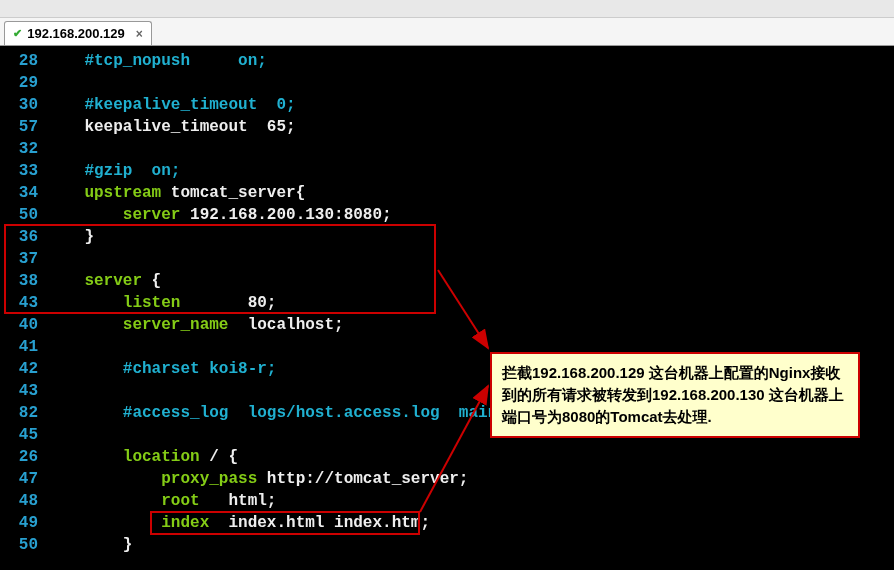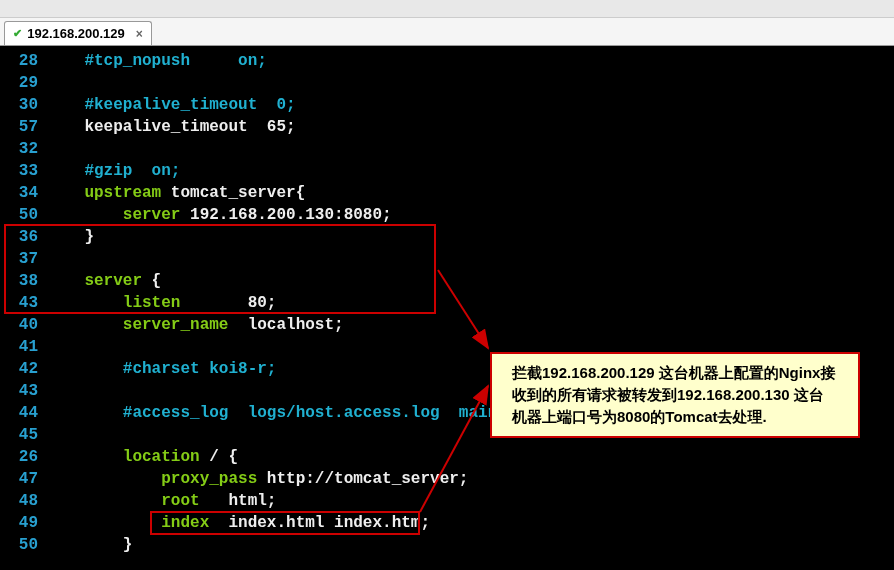--- a/index.html
+++ b/index.html
@@ -85,21 +85,21 @@
     }
     .hl1 { left: 4px; top: 178px; width: 432px; height: 90px; }
     .hl2 { left: 150px; top: 465px; width: 270px; height: 24px; }
     .annotation {
       position: absolute;
       left: 490px;
       top: 306px;
       width: 370px;
       background: #ffffcc;
       border: 2px solid #c00;
-      padding: 8px 20px;
+      padding: 8px 10px;
       font-family: Arial, "Microsoft YaHei", sans-serif;
       font-size: 15px;
       line-height: 22px;
       font-weight: bold;
       color: #000;
       z-index: 20;
     }
     svg.arrows {
       position: absolute;
       left: 0;
@@ -134,21 +134,21 @@
       <span class="ln">34</span>
       <span class="ln">50</span>
       <span class="ln">36</span>
       <span class="ln">37</span>
       <span class="ln">38</span>
       <span class="ln">43</span>
       <span class="ln">40</span>
       <span class="ln">41</span>
       <span class="ln">42</span>
       <span class="ln">43</span>
-      <span class="ln">44</span>
+      <span class="ln">82</span>
       <span class="ln">45</span>
       <span class="ln">26</span>
       <span class="ln">47</span>
       <span class="ln">48</span>
       <span class="ln">49</span>
       <span class="ln">50</span>
     </div>
   <div class="code" id="code"><div class="line"><span class="c-comment">    #tcp_nopush     on;</span></div><div class="line"><span class="c-plain"></span></div><div class="line"><span class="c-comment">    #keepalive_timeout  0;</span></div><div class="line"><span class="c-plain">    keepalive_timeout  65;</span></div><div class="line"><span class="c-plain"></span></div><div class="line"><span class="c-comment">    #gzip  on;</span></div><div class="line"><span class="c-keyword">    upstream</span><span class="c-plain"> tomcat_server{</span></div><div class="line"><span class="c-keyword">        server</span><span class="c-plain"> 192.168.200.130:8080;</span></div><div class="line"><span class="c-plain">    }</span></div><div class="line"><span class="c-plain"></span></div><div class="line"><span class="c-keyword">    server</span><span class="c-plain"> {</span></div><div class="line"><span class="c-keyword">        listen</span><span class="c-plain">       80;</span></div><div class="line"><span class="c-keyword">        server_name</span><span class="c-plain">  localhost;</span></div><div class="line"><span class="c-plain"></span></div><div class="line"><span class="c-comment">        #charset koi8-r;</span></div><div class="line"><span class="c-plain"></span></div><div class="line"><span class="c-comment">        #access_log  logs/host.access.log  main;</span></div><div class="line"><span class="c-plain"></span></div><div class="line"><span class="c-keyword">        location</span><span class="c-plain"> / {</span></div><div class="line"><span class="c-keyword">            proxy_pass</span><span class="c-plain"> http://tomcat_server;</span></div><div class="line"><span class="c-keyword">            root</span><span class="c-plain">   html;</span></div><div class="line"><span class="c-keyword">            index</span><span class="c-plain">  index.html index.htm;</span></div><div class="line"><span class="c-plain">        }</span></div></div>
 
   <div class="highlight-box hl1"></div>

